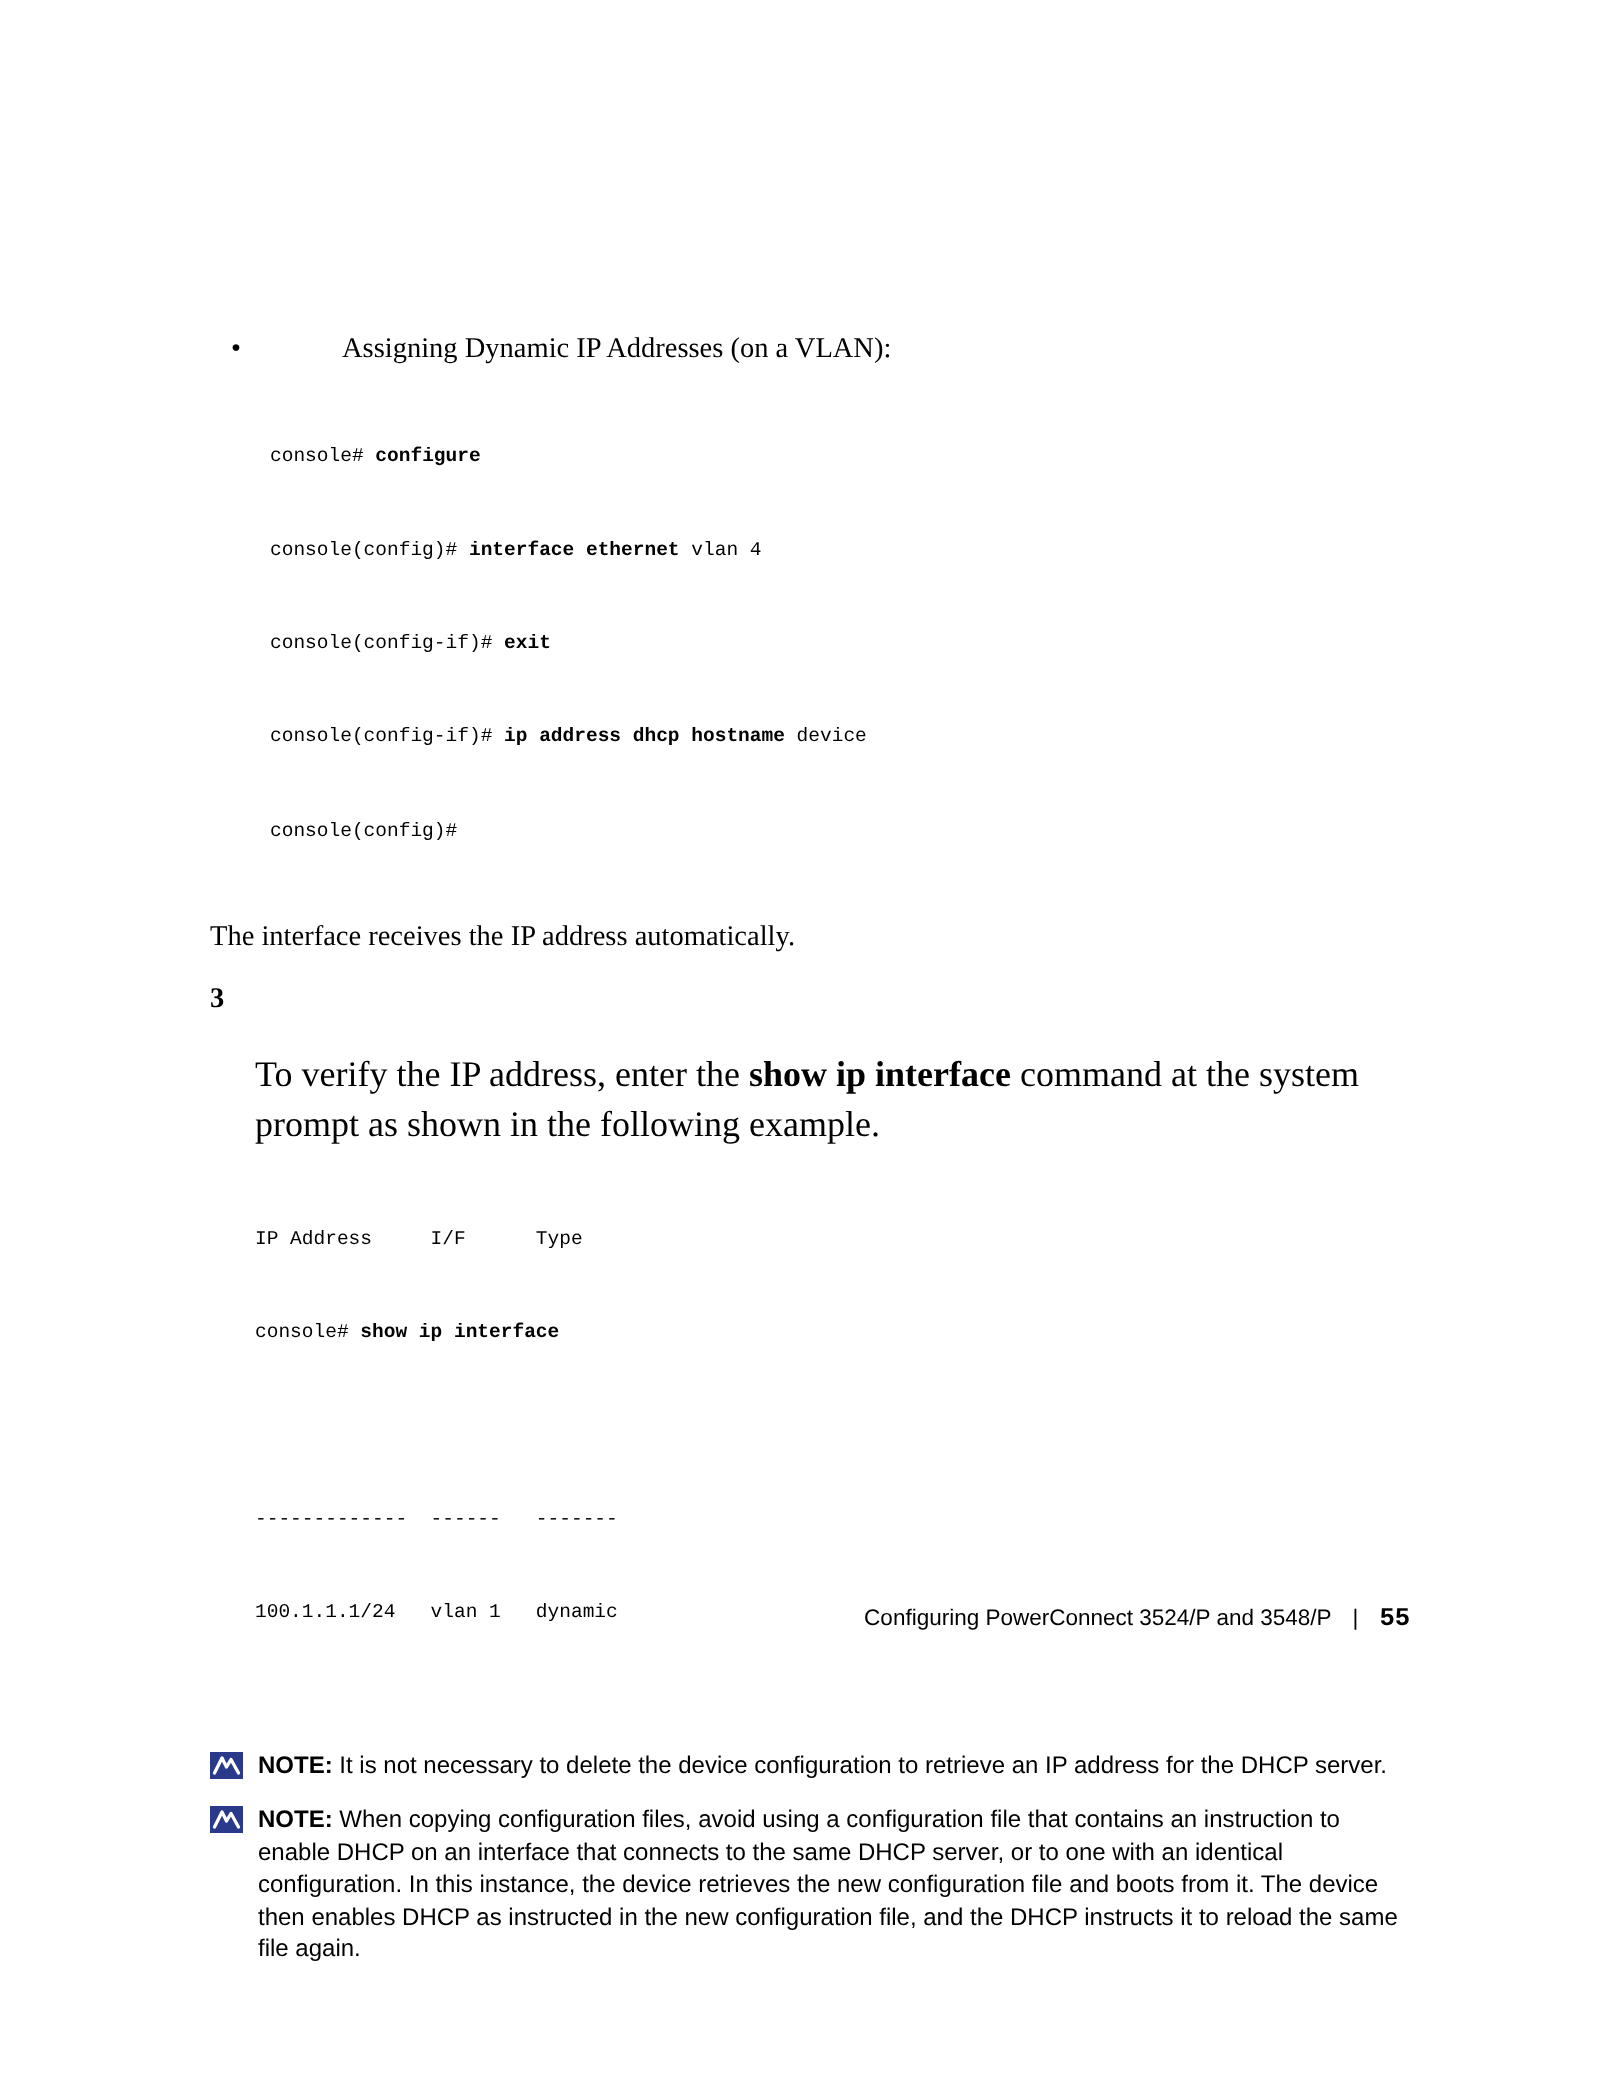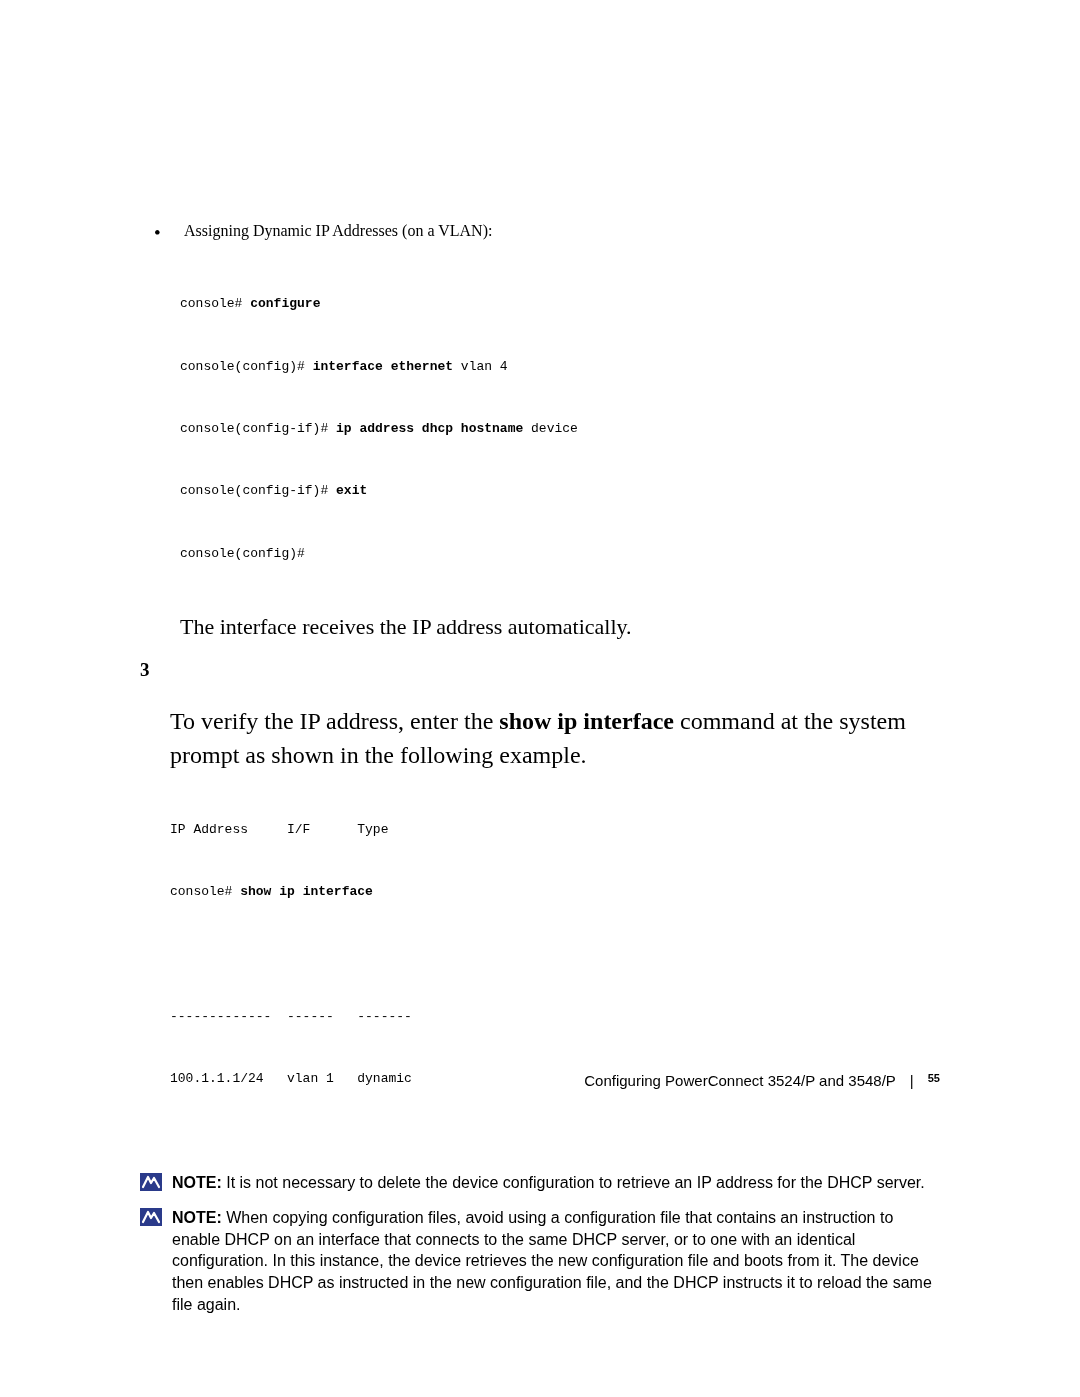--- a/index.html
+++ b/index.html
@@ -24,37 +24,37 @@
   }
   .bullet-dot {
     width: 30px;
     flex: 0 0 30px;
     text-align: left;
     padding-left: 14px;
     font-size: 19px;
     line-height: 1.4;
   }
   .bullet-text {
-    font-size: 16px;
+    font-size: 19px;
     line-height: 1.4;
+    margin-left: 44px;
   }
   .mono {
     font-family: Liberation Mono, monospace;
     font-size: 13px;
     line-height: 1.6;
     white-space: pre;
   }
   .code-block {
     margin-left: 40px;
     margin-top: 6px;
     margin-bottom: 6px;
   }
   .after-code {
-    margin-left: 40px;
-    font-size: 22px;
+    font-size: 19px;
     line-height: 1.4;
     margin-top: 4px;
   }
   .step-row {
     display: flex;
     margin-top: 14px;
     margin-bottom: 4px;
   }
   .step-num {
     width: 30px;
@@ -93,37 +93,37 @@
     right: 140px;
     font-family: Arial, Helvetica, sans-serif;
     font-size: 15px;
     display: flex;
     align-items: flex-start;
   }
   .footer .sep {
     margin: 0 14px;
     color: #000;
   }
-  .footer .pn { font-weight: bold; font-size: 11px; }
+  .footer .pn { font-weight: bold; font-size: 17px; font-family: Liberation Mono, monospace; }
 </style>
 </head>
 <body>
 
 <div class="page">
 
   <div class="bullet-row">
     <div class="bullet-dot">•</div>
     <div class="bullet-text">Assigning Dynamic IP Addresses (on a VLAN):</div>
   </div>
 
   <div class="code-block mono">
     <div><span>console# </span><span class="bold">configure</span></div>
     <div><span>console(config)# </span><span class="bold">interface ethernet</span><span> vlan 4</span></div>
+    <div><span>console(config-if)# </span><span class="bold">exit</span></div>
     <div><span>console(config-if)# </span><span class="bold">ip address dhcp hostname</span><span> device</span></div>
-    <div><span>console(config-if)# </span><span class="bold">exit</span></div>
     <div><span>console(config)# </span></div>
   </div>
 
   <div class="after-code">The interface receives the IP address automatically.</div>
 
   <div class="step-row">
     <div class="step-num">3</div>
     <div class="step-text">
       <span>To verify the IP address, enter the </span><span class="bold">show ip interface</span><span> command at the system prompt as shown in the following example.</span>
     </div>

